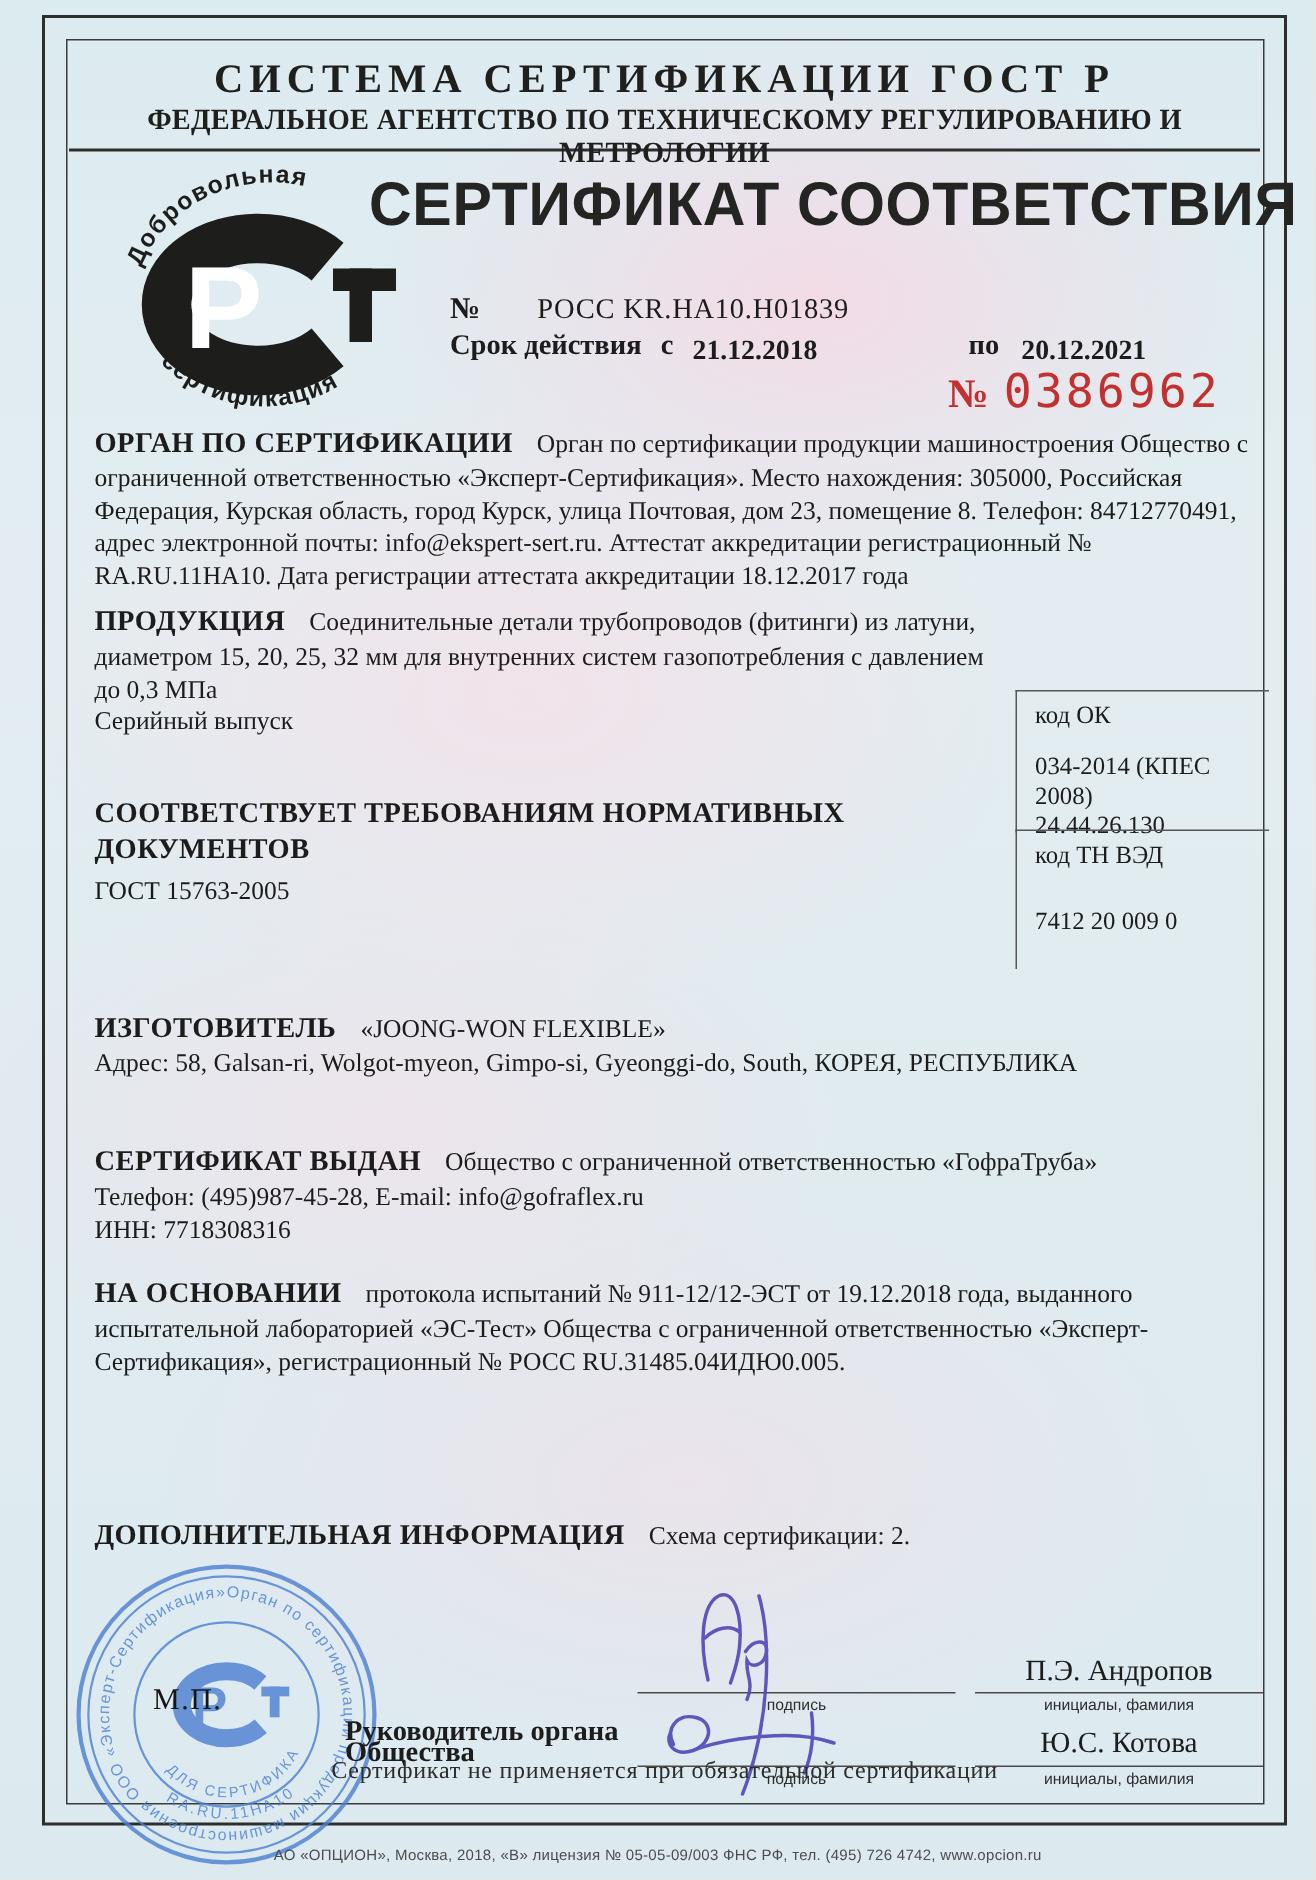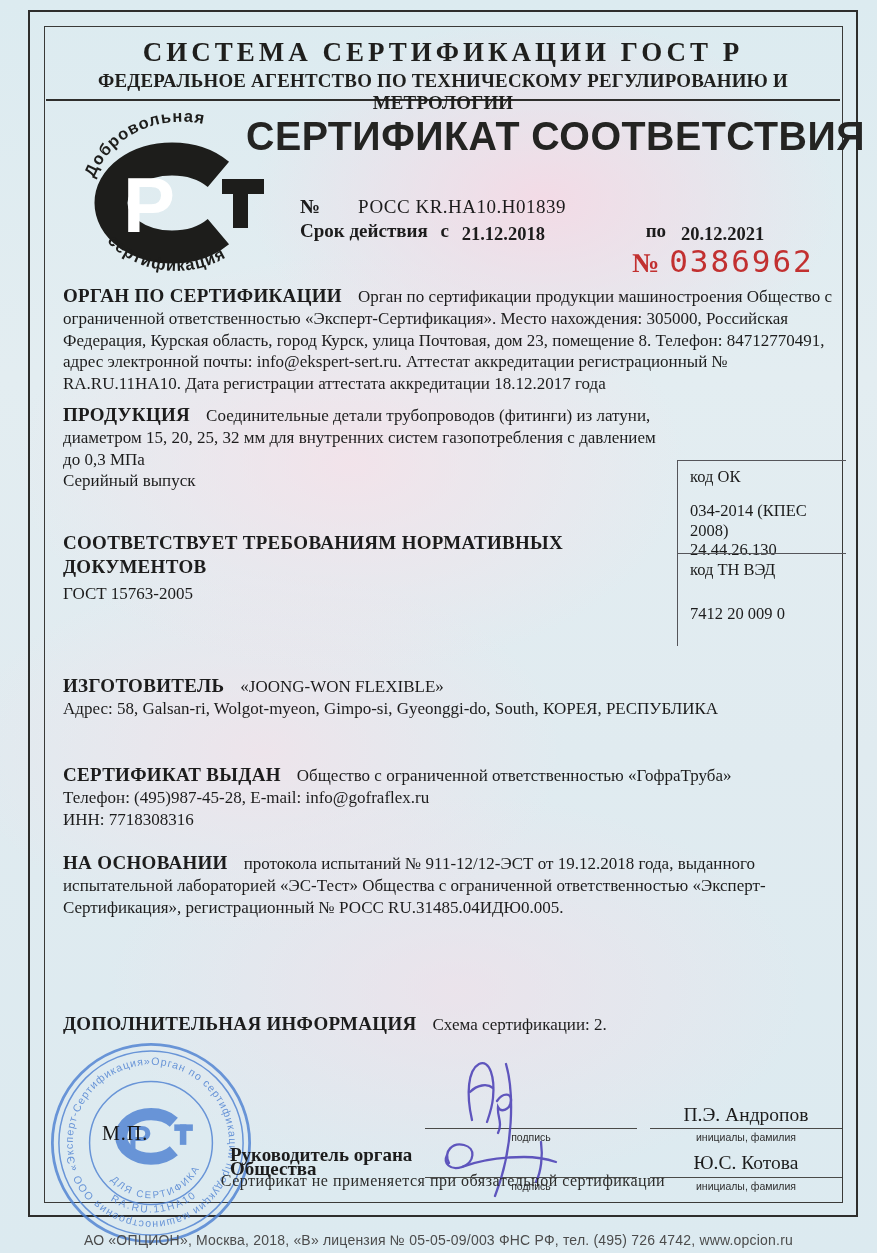--- a/index.html
+++ b/index.html
@@ -32,21 +32,21 @@
   .red-num .rn-sign{font-size:27px;font-weight:bold;margin-right:10px;}
   .red-num .rn-digits{font-family:"DejaVu Sans Mono",monospace;font-size:31px;letter-spacing:2px;}
   .sec{line-height:1.27;font-size:17px;}
   .sec .sh{font-weight:bold;font-size:19px;letter-spacing:.3px;margin-right:16px;}
   .codebox{border-left:1.2px solid #55555a;border-top:1.2px solid #55555a;padding:6px 0 0 12px;font-size:16.5px;line-height:1.2;}
   .codebox .cb-lbl{margin-bottom:14px;}
   .small-lbl{font-family:"Liberation Sans",sans-serif;font-size:10.5px;color:#2e2e2e;}
   .sig-line{border-top:1.2px solid #4a4a48;}
   .footnote{left:46px;top:1172px;width:794px;text-align:center;font-size:16px;color:#2c2c2a;letter-spacing:.5px;}
   .imprint{left:0;top:1232px;width:877px;text-align:center;font-family:"Liberation Sans",sans-serif;
-           font-size:14px;color:#4c4c4c;letter-spacing:.2px;}
+           font-size:10px;color:#4c4c4c;letter-spacing:.2px;}
   .mp{font-size:20px;letter-spacing:1px;color:#161616;}
   svg{display:block;}
   .overlay{pointer-events:none;}
 </style>
 </head>
 <body>
 
 <div class="page">
 
   <div class="abs frame-outer"></div>

